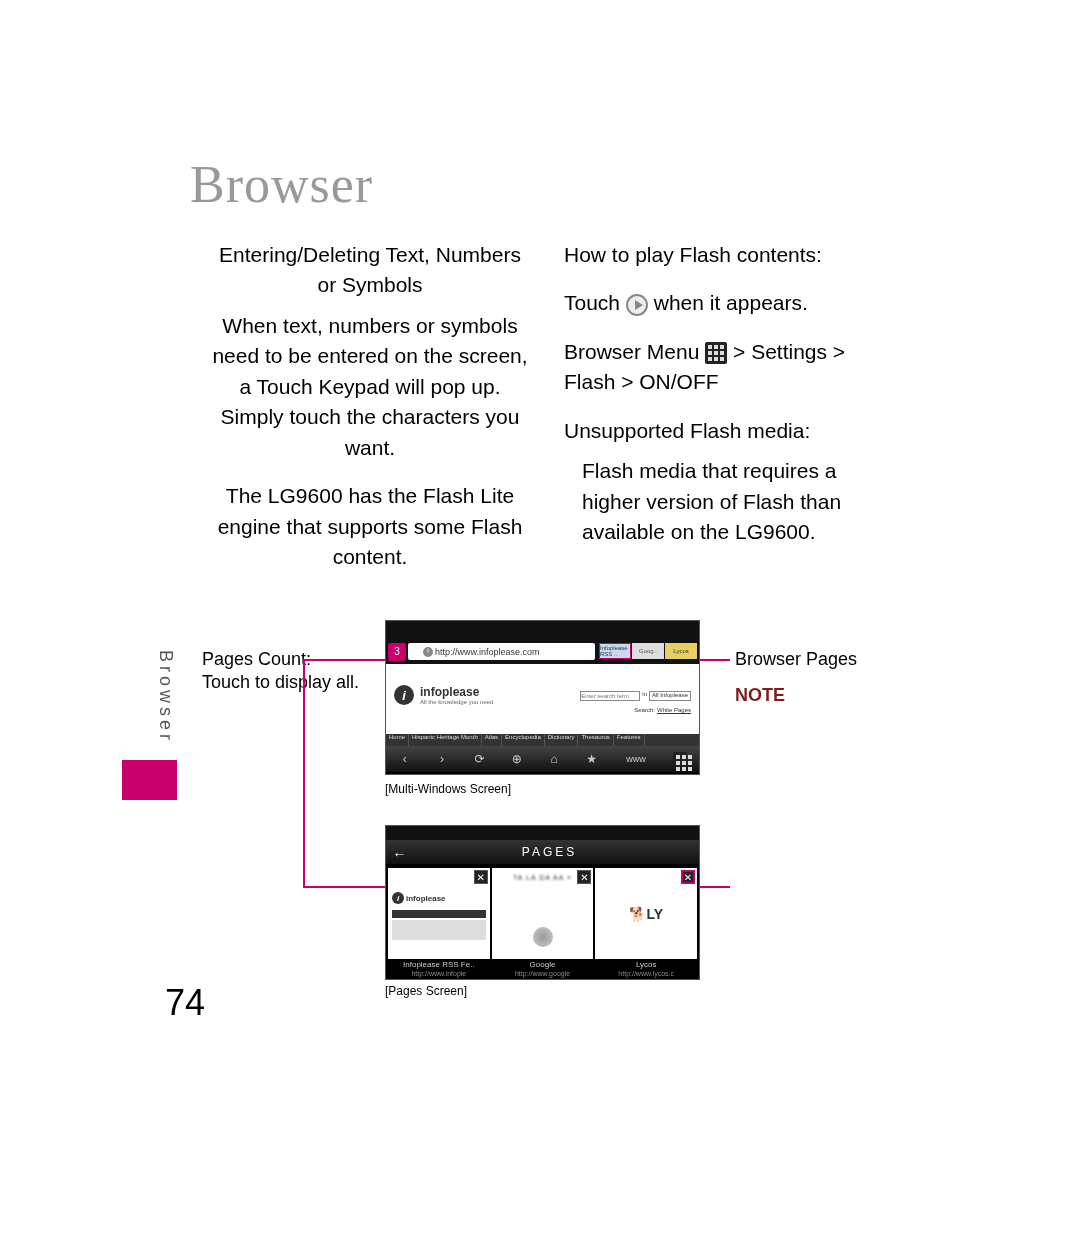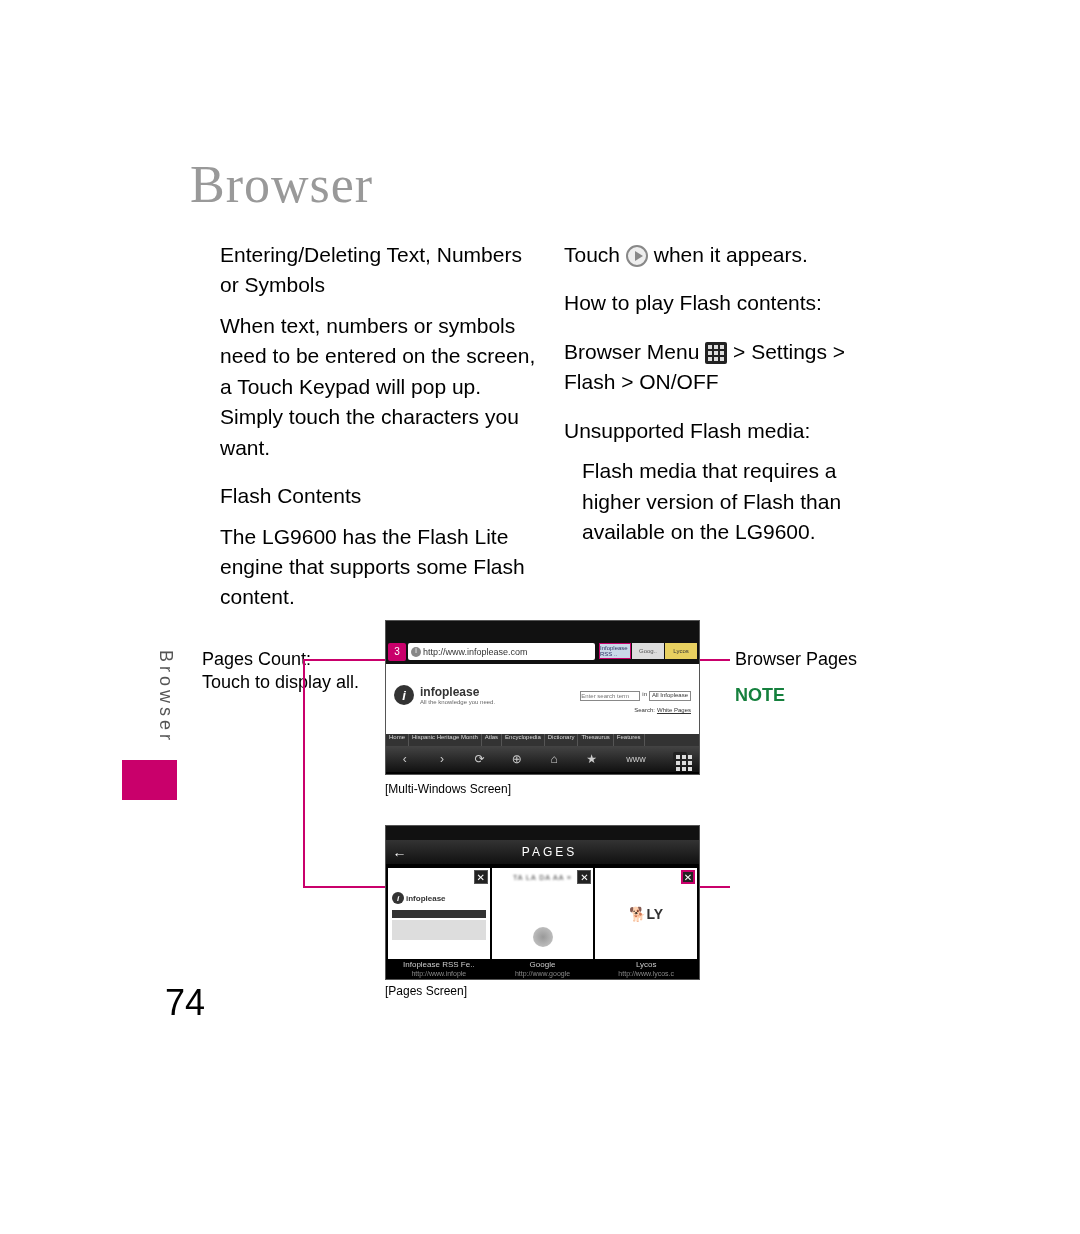--- a/index.html
+++ b/index.html
@@ -24,21 +24,21 @@
     color: #999;
     font-weight: 300;
     letter-spacing: 1px;
   }
   .col {
     position: absolute;
     width: 320px;
     font-size: 21px;
     line-height: 1.45;
   }
-  .col-left { left: 220px; top: 240px; }
+  .col-left { left: 210px; top: 240px; text-align: center; }
   .col-right { left: 564px; top: 240px; }
   .subhead { font-size: 21px; margin-bottom: 10px; }
   .para { margin-bottom: 18px; }
   .play-icon {
     display: inline-block;
     width: 22px; height: 22px;
     border: 2px solid #888;
     border-radius: 50%;
     vertical-align: middle;
     position: relative;
@@ -93,21 +93,21 @@
     top: 982px;
     font-size: 36px;
     font-family: Arial, sans-serif;
   }
   .label-small {
     position: absolute;
     font-size: 18px;
     line-height: 1.3;
   }
   .note-label {
-    color: #15803d;
+    color: #7f1d1d;
     font-weight: bold;
     font-size: 18px;
   }
   
   .shot {
     position: absolute;
     background: #000;
     border: 1px solid #555;
   }
   .shot1 { left: 385px; top: 620px; width: 315px; height: 155px; }
@@ -117,21 +117,21 @@
     height: 25px; gap: 2px; padding: 0 2px;
   }
   .shot1 .pgicon {
     width: 18px; height: 18px; background: #c9006b;
     border: 2px solid #c9006b; color: #fff;
     font-size: 10px; display: flex; align-items: center; justify-content: center;
     border-radius: 2px;
   }
   .shot1 .urlbox {
     flex: 1; background: #fff; height: 17px; font-size: 9px;
-    display: flex; align-items: center; padding: 0 3px; color: #333;
+    display: flex; align-items: center; padding: 0 15px; color: #333;
     border-radius: 2px;
   }
   .shot1 .urlbox .lockicon {
     width: 10px; height: 10px; background: #888; border-radius: 50%;
     margin-right: 2px; font-size: 7px; color: #fff; text-align: center;
   }
   .shot1 .thumbrow {
     display: flex; gap: 1px; height: 17px; margin-left: 2px;
   }
   .shot1 .thumbrow .th {
@@ -242,31 +242,30 @@
 </head>
 <body>
 
 <div class="page">
 
   <div class="chapter-title">Browser</div>
 
   <div class="col col-left">
     <div class="subhead">Entering/Deleting Text, Numbers or Symbols</div>
     <div class="para">When text, numbers or symbols need to be entered on the screen, a Touch Keypad will pop up. Simply touch the characters you want.</div>
-    <div class="subhead">Flash Contents</div>
     <div class="para">The LG9600 has the Flash Lite engine that supports some Flash content.</div>
   </div>
 
   <div class="col col-right">
+    <div class="para">How to play Flash contents:</div>
     <div class="para">
       <span>Touch </span>
       <span class="play-icon"></span>
       <span> when it appears.</span>
     </div>
-    <div class="para">How to play Flash contents:</div>
     <div class="para">
       <span>Browser Menu </span>
       <span class="menu-icon"></span>
       <span> &gt; Settings &gt; Flash &gt; ON/OFF</span>
     </div>
     <div class="subhead">Unsupported Flash media:</div>
     <div class="para" style="padding-left:18px;">Flash media that requires a higher version of Flash than available on the LG9600.</div>
   </div>
 
   <div class="side-tab">Browser</div>

